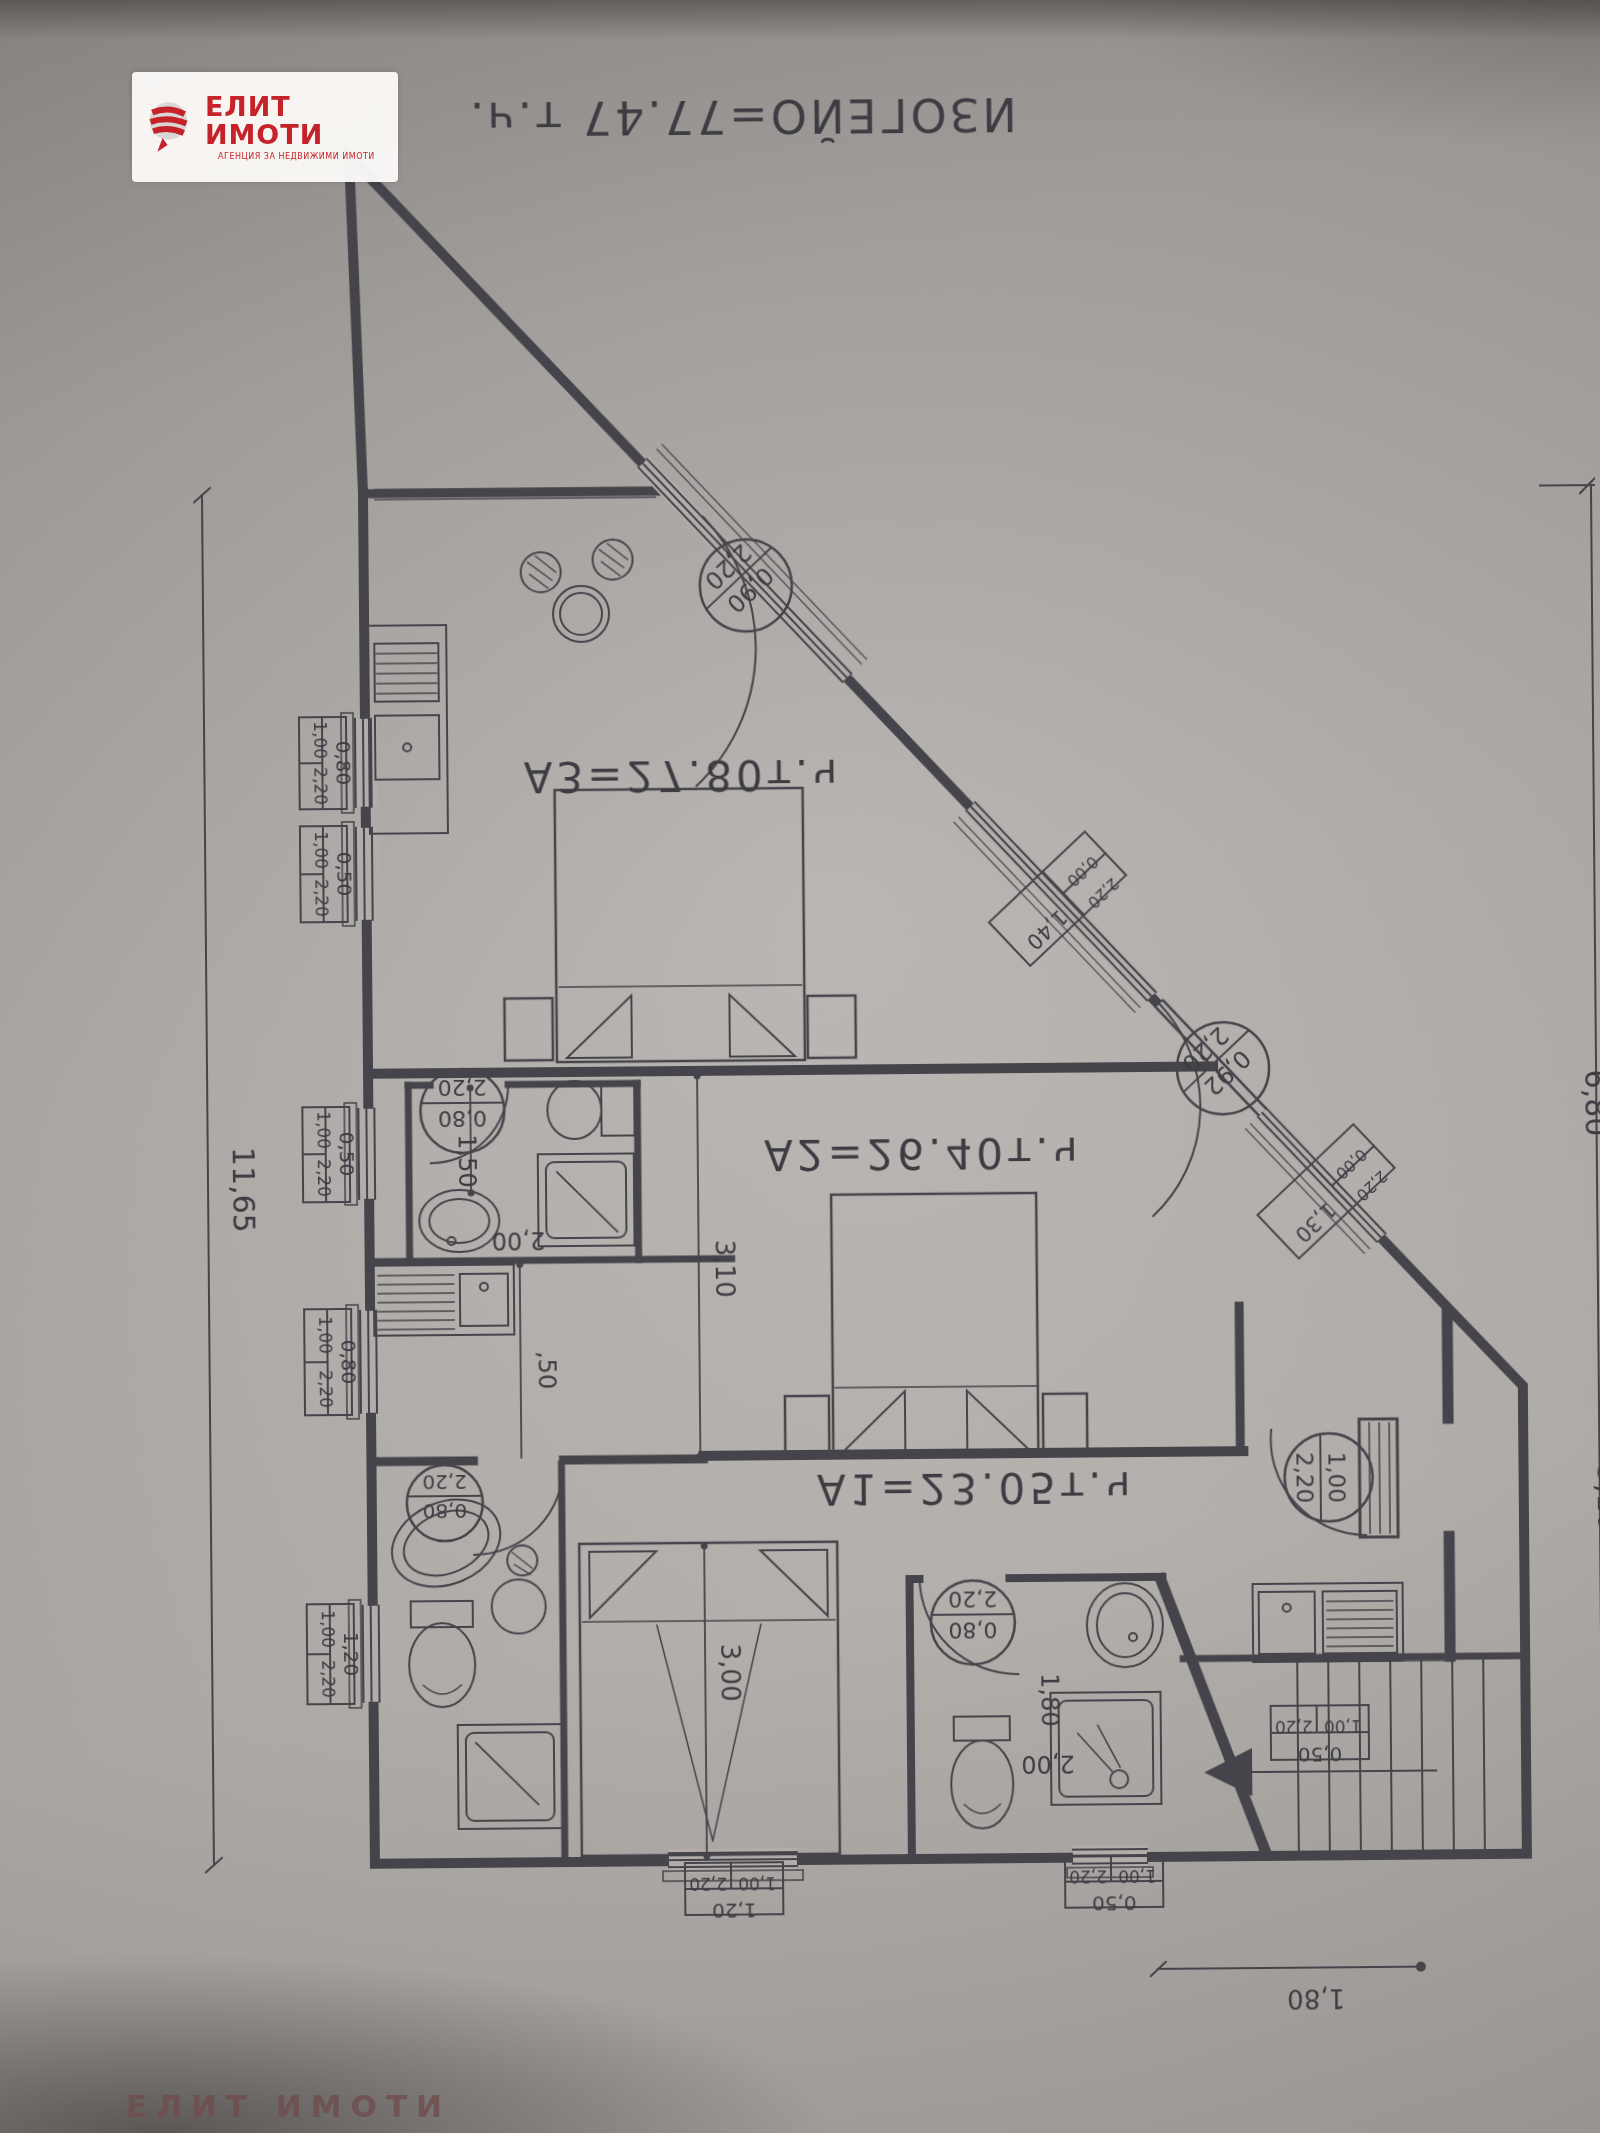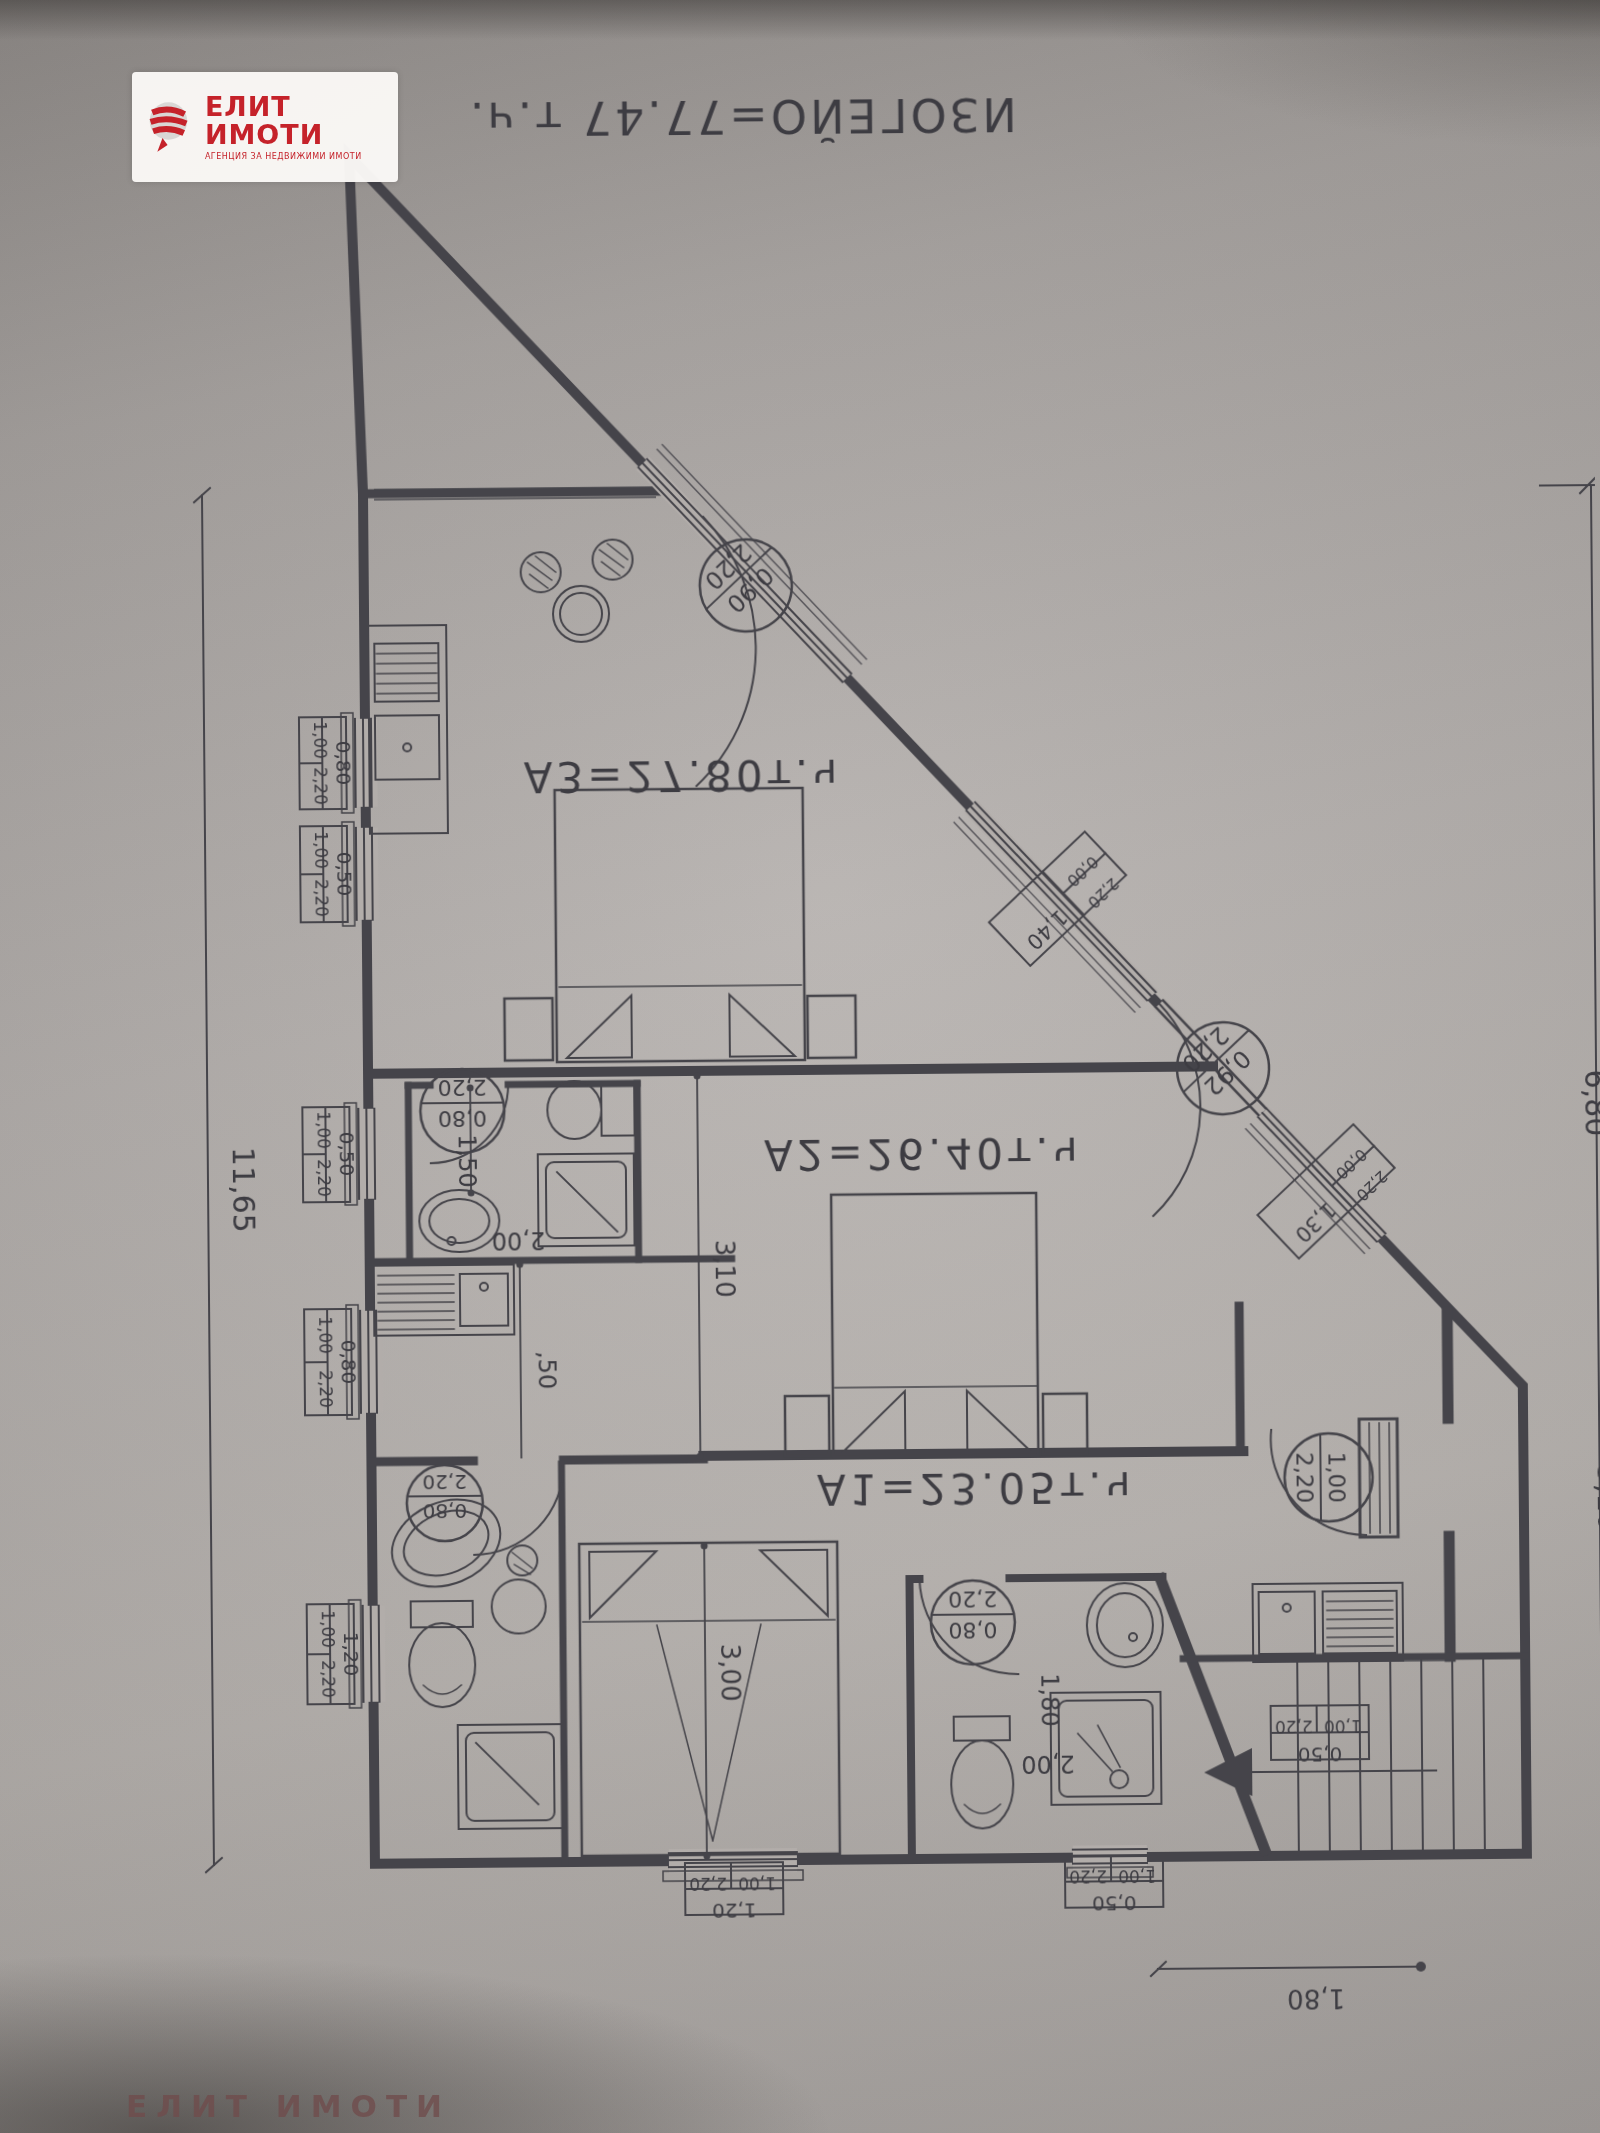--- a/index.html
+++ b/index.html
@@ -16,21 +16,21 @@
   .plan-wrap{position:absolute;left:0;top:0;transform:rotate(-0.5deg);transform-origin:50% 50%;}
   svg{display:block;filter:blur(.35px);}
   svg text{fill:#3d3c42;}
   .logo-card{
     position:absolute;left:132px;top:72px;width:266px;height:110px;background:rgba(250,248,246,.97);
     border-radius:4px;display:flex;align-items:center;gap:10px;padding:0 10px;box-sizing:border-box;
     box-shadow:0 0 6px rgba(0,0,0,.15);
   }
   .logo-text{display:flex;flex-direction:column;line-height:1.05;}
   .logo-title{color:#c5222a;font-weight:bold;font-size:27px;letter-spacing:1px;}
-  .logo-sub{color:#c5222a;font-size:8px;letter-spacing:.5px;margin-top:3px;}
+  .logo-sub{color:#c5222a;font-size:8px;letter-spacing:.5px;margin-top:3px;text-align:center;}
   .watermark{
     position:absolute;left:126px;top:2088px;color:rgba(112,76,76,.78);
     font-size:31px;font-weight:bold;letter-spacing:9px;filter:blur(.4px);
   }
 </style>
 </head>
 <body>
 
 <div class="photo">
   <div class="plan-wrap">

